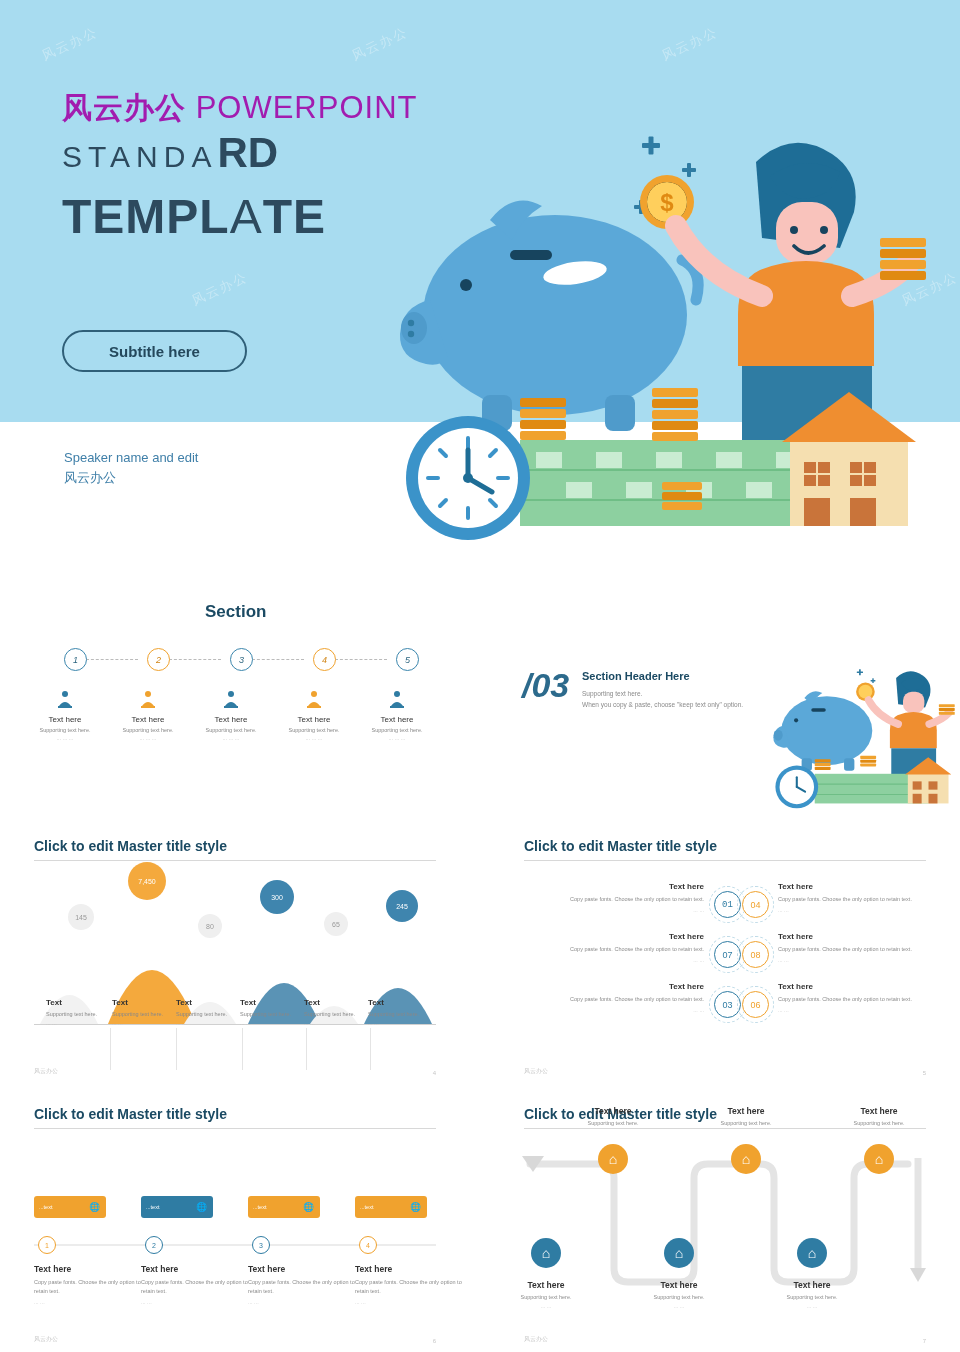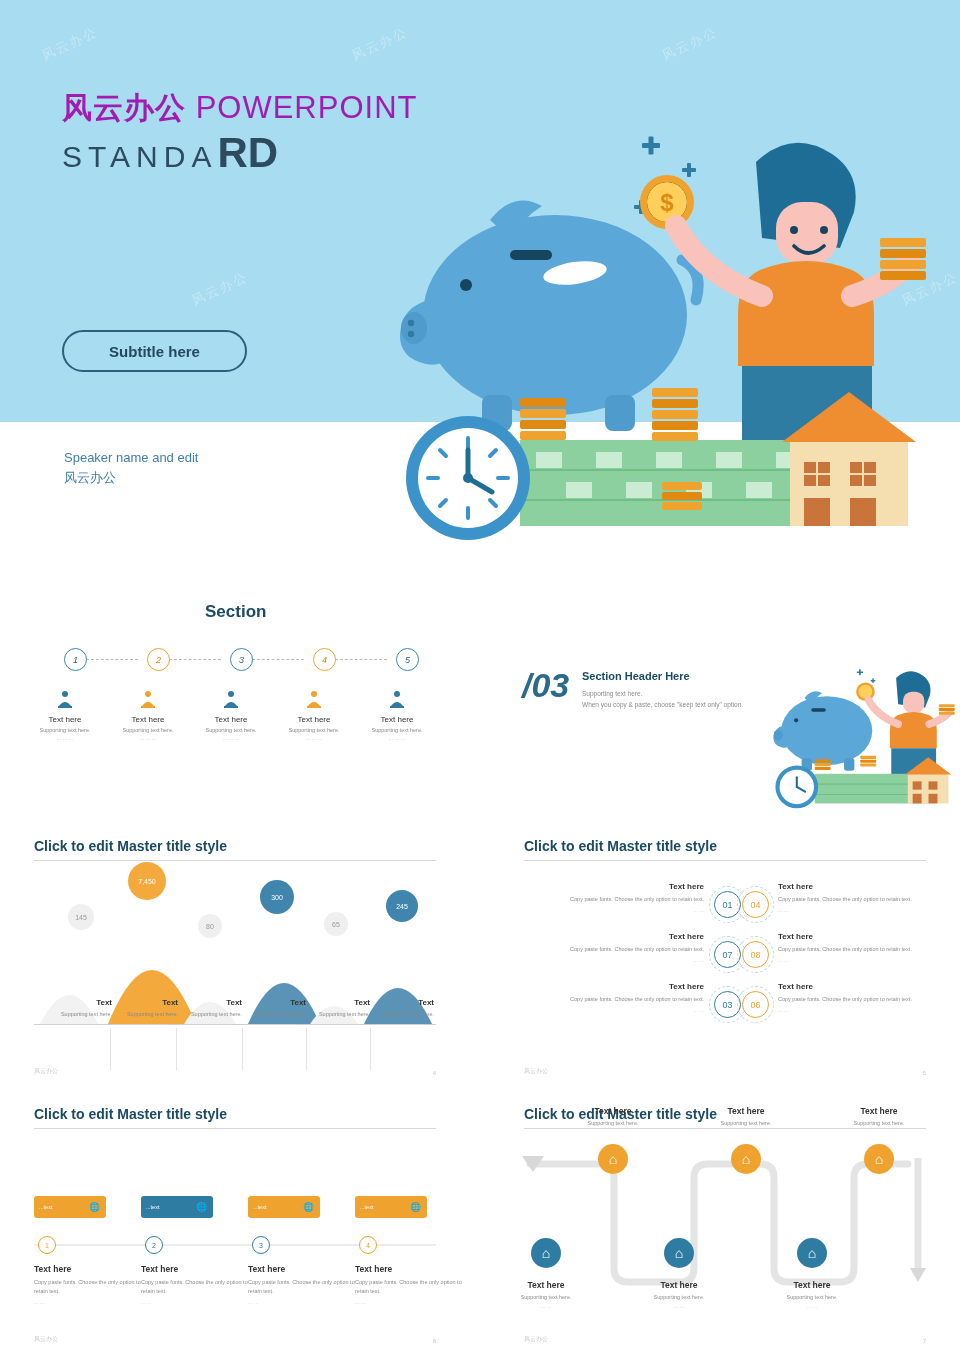--- a/index.html
+++ b/index.html
@@ -70,21 +70,21 @@
   .cs-rule { position:absolute; left:34px; top:40px; width:402px; height:1px; background:#d8d8d8; }
   .cs-foot-l { position:absolute; left:34px; bottom:14px; font-size:6px; color:#c7c7c7; }
   .cs-foot-r { position:absolute; right:34px; bottom:14px; font-size:6px; color:#c7c7c7; }
 
   
   .hill { position:absolute; bottom:66px; }
   .hill svg { display:block; }
   .bub { position:absolute; border-radius:50%; display:flex; align-items:center; justify-content:center; font-size:7px; color:#fff; }
   .bub.grey { background:#efefef; color:#9a9a9a; }
   .hill-axis { position:absolute; left:34px; bottom:65px; width:402px; height:1px; background:#d0d0d0; }
-  .hill-lbl { position:absolute; width:66px; text-align:right; }
+  .hill-lbl { position:absolute; width:66px; text-align:left; }
   .hill-lbl .h { font-size:8px; font-weight:bold; color:#333; }
   .hill-lbl .s { font-size:5.5px; color:#888; margin-top:4px; }
   .hill-lbl .d { font-size:5.5px; color:#c3c3c3; margin-top:3px; }
   .hill-sep { position:absolute; bottom:20px; width:1px; background:#e4e4e4; height:42px; }
 
   
   .nl-item { position:absolute; width:200px; }
   .nl-h { font-size:8px; font-weight:bold; color:#333; }
   .nl-p { font-size:5.5px; color:#8c8c8c; margin-top:4px; line-height:9px; }
   .nl-d { font-size:5.5px; color:#c8c8c8; margin-top:3px; }
@@ -131,20 +131,23 @@
     <div class="wm" style="left:190px; top:280px;">风云办公</div>
     <div class="wm" style="left:900px; top:280px;">风云办公</div>
 
     <div class="title-text">
       <div class="t-line1">
         <span class="cn">风云办公</span>
         <span class="lt">POWERPOINT</span>
       </div>
       <div class="t-line2">
         <span>STANDA</span><span class="big">RD</span>
+      </div>
+      <div class="t-line3">
+        <span class="b">TEMPL</span><span class="l">A</span><span class="b">TE</span>
       </div>
     </div>
 
     <div class="subtitle-btn">
       <span>Subtitle here</span>
     </div>
 
     <div class="speaker">
       <div>Speaker name and edit</div>
       <div class="l2">风云办公</div>
@@ -493,21 +496,21 @@
   <div class="cslide" style="left:490px; top:820px;">
     <div class="cs-title">Click to edit Master title style</div>
     <div class="cs-rule"></div>
 
     <div class="nl-item" style="left:14px; top:62px; text-align:right;">
       <div class="nl-h">Text here</div>
       <div class="nl-p">Copy paste fonts. Choose the only option to retain text.</div>
       <div class="nl-d">... ...</div>
     </div>
     <div class="nl-ring" style="left:219px; top:66px;"></div>
-    <div class="nl-circ" style="left:224px; top:71px;">
+    <div class="nl-circ" style="left:224px; top:71px;font-family:Liberation Mono, monospace;">
         <span>01</span>
       </div>
 
     <div class="nl-item" style="left:14px; top:112px; text-align:right;">
       <div class="nl-h">Text here</div>
       <div class="nl-p">Copy paste fonts. Choose the only option to retain text.</div>
       <div class="nl-d">... ...</div>
     </div>
     <div class="nl-ring" style="left:219px; top:116px;"></div>
     <div class="nl-circ" style="left:224px; top:121px;">

